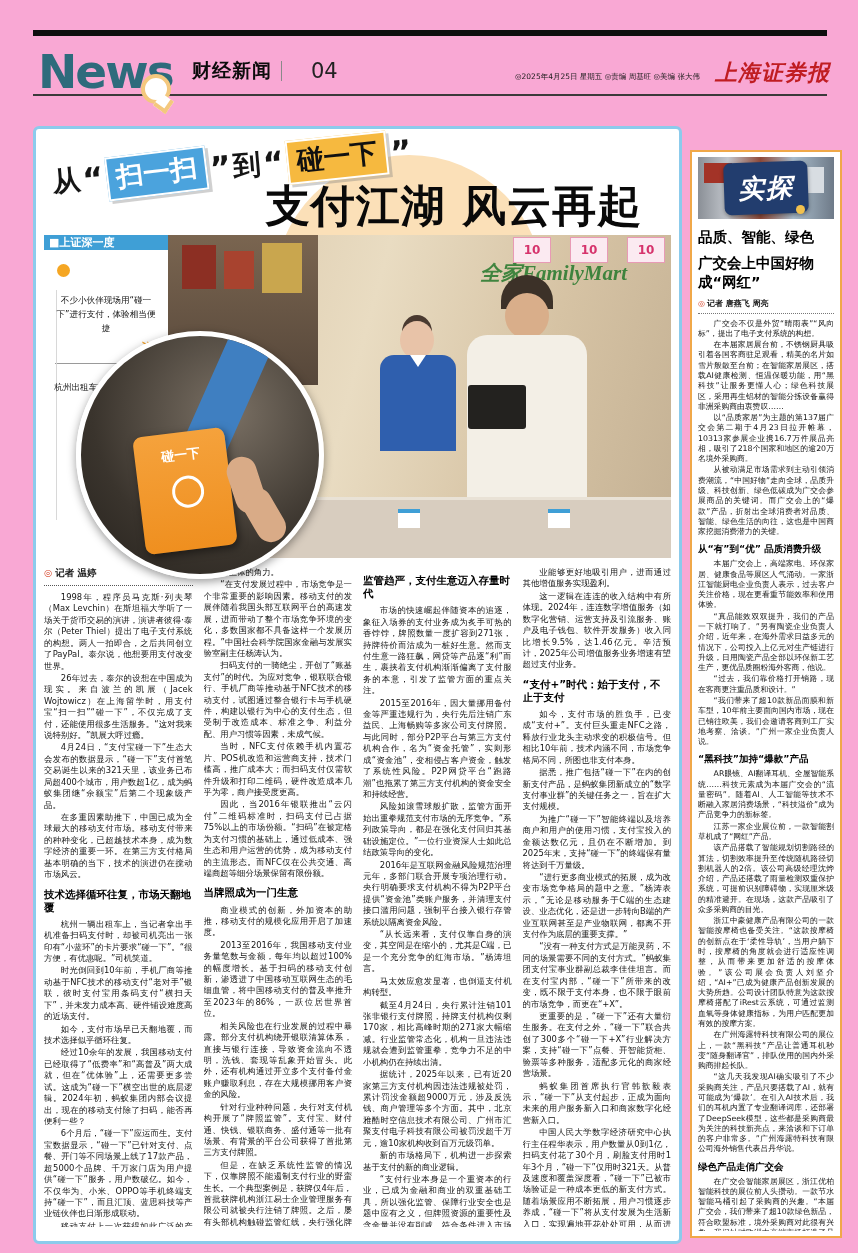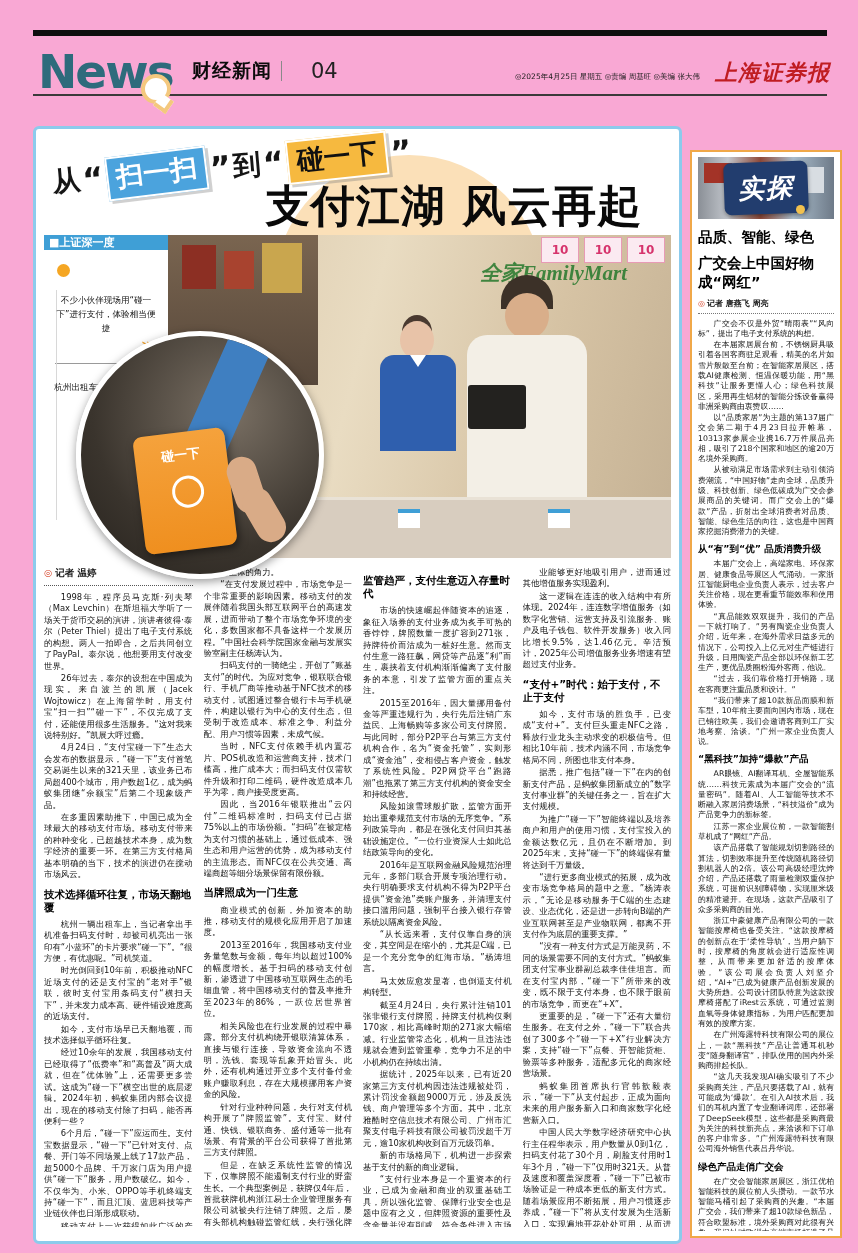--- a/index.html
+++ b/index.html
@@ -37,21 +37,21 @@
   .cap-dot{width:13px;height:13px;border-radius:50%;background:#f5a623;margin:6px 0 2px 4px;}
   .cap-line{width:1px;height:230px;background:#d8d8d8;position:absolute;left:12px;top:40px;}
   .cap1,.cap2{font-size:8.6px;line-height:1.65;color:#101010;text-align:center;margin-top:16px;position:relative;z-index:2;}
   .cap-more{color:#f0a12b;font-size:13px;font-weight:bold;text-align:right;margin:2px 4px 0 0;}
   .cap-div{border-top:1px solid #9a9a9a;margin:10px 2px;}
   .cap-credit{font-size:8.6px;color:#101010;text-align:right;margin-top:3px;}
   .cap-down{color:#f0a12b;font-size:12px;font-weight:bold;text-align:center;letter-spacing:-2px;margin-top:6px;}
 
   .photo-main{position:absolute;left:124px;top:0;width:503px;height:323px;overflow:hidden;background:linear-gradient(105deg,#d9c6a8 0%,#e9dcc2 38%,#d6c3a4 70%,#c4b194 100%);}
   .store-sign{position:absolute;right:44px;top:24px;font-size:21px;color:#2f7d33;font-weight:bold;font-style:italic;font-family:"Liberation Serif",serif;opacity:.9;}
-  .price-row{position:absolute;right:6px;top:2px;display:flex;gap:5px;}
+  .price-row{position:absolute;right:6px;top:2px;display:flex;gap:19px;}
   .price-tag{width:36px;height:24px;background:#fbeaf1;border:1px solid #e89ab5;color:#d6336c;font-size:12px;font-weight:bold;text-align:center;line-height:24px;}
   .shelf{position:absolute;left:0;top:0;width:150px;height:150px;background:linear-gradient(#7a6550,#56473a);}
   .shelf .box1{position:absolute;left:14px;top:10px;width:34px;height:44px;background:#8c2f23;}
   .shelf .box2{position:absolute;left:56px;top:16px;width:30px;height:38px;background:#a8432f;}
   .shelf .box3{position:absolute;left:94px;top:8px;width:40px;height:50px;background:#c9a64e;}
   .cashier-head{position:absolute;left:232px;top:86px;width:34px;height:38px;border-radius:50%;background:#e8c3a8;box-shadow:0 -8px 0 -2px #4a3a30;}
   .cashier-body{position:absolute;left:212px;top:120px;width:76px;height:96px;border-radius:14px 14px 0 0;background:#2f5fae;}
   .cashier-collar{position:absolute;left:242px;top:120px;width:16px;height:12px;background:#fff;clip-path:polygon(0 0,100% 0,50% 100%);}
   .customer-hair{position:absolute;right:118px;top:40px;width:52px;height:34px;border-radius:26px 26px 0 0;background:#3c3128;}
   .customer-head{position:absolute;right:122px;top:58px;width:44px;height:46px;border-radius:50%;background:#d9ae8a;}
@@ -162,21 +162,21 @@
 
     <div class="cols">
       <div class="col">
         <div class="byline"><span class="ring">◎</span><span>记者 温婷</span></div>
       <p class="para">1998年，程序员马克斯·列夫琴（Max Levchin）在斯坦福大学听了一场关于货币交易的演讲，演讲者彼得·泰尔（Peter Thiel）提出了电子支付系统的构想。两人一拍即合，之后共同创立了PayPal。泰尔说，他想要用支付改变世界。</p>
           <p class="para">26年过去，泰尔的设想在中国成为现实。来自波兰的凯展（Jacek Wojtowicz）在上海留学时，用支付宝“扫一扫”“碰一下”，不仅完成了支付，还能使用很多生活服务。“这对我来说特别好。”凯展大呼过瘾。</p>
           <p class="para">4月24日，“支付宝碰一下”生态大会发布的数据显示，“碰一下”支付首笔交易诞生以来的321天里，该业务已布局超400个城市，用户数超1亿，成为蚂蚁集团继“余额宝”后第二个现象级产品。</p>
           <p class="para">在多重因素助推下，中国已成为全球最大的移动支付市场。移动支付带来的种种变化，已超越技术本身，成为数字经济的重要一环。在第三方支付格局基本明确的当下，技术的演进仍在搅动市场风云。</p>
           <h3 class="sub">技术选择循环往复，市场天翻地覆</h3>
           <p class="para">杭州一辆出租车上，当记者拿出手机准备扫码支付时，却被司机亮出一张印有“小蓝环”的卡片要求“碰一下”。“很方便，有优惠呢。”司机笑道。</p>
-          <p class="para">时光倒回到10年前，积极推动NFC近场支付的还是支付宝的“老对手”银联，彼时支付宝用条码支付“横扫天下”，并未发力成本高、硬件铺设难度高的近场支付。</p>
+          <p class="para">时光倒回到10年前，手机厂商等推动基于NFC技术的移动支付“老对手”银联，彼时支付宝用条码支付“横扫天下”，并未发力成本高、硬件铺设难度高的近场支付。</p>
           <p class="para">如今，支付市场早已天翻地覆，而技术选择似乎循环往复。</p>
           <p class="para">经过10余年的发展，我国移动支付已经取得了“低费率”和“高普及”两大成就，但在“优体验”上，还需要更多尝试。这成为“碰一下”横空出世的底层逻辑。2024年初，蚂蚁集团内部会议提出，现在的移动支付除了扫码，能否再便利一些？</p>
           <p class="para">6个月后，“碰一下”应运而生。支付宝数据显示，“碰一下”已针对支付、点餐、开门等不同场景上线了17款产品，超5000个品牌、千万家门店为用户提供“碰一下”服务，用户数破亿。如今，不仅华为、小米、OPPO等手机终端支持“碰一下”，而且汇顶、蓝思科技等产业链伙伴也日渐形成联动。</p>
           <p class="para">移动支付上一次获得如此广泛的产业链联动还是在10多年前。彼时，支付宝团队从超市广为应用的扫码枪和条形码中获得灵感，用成本极低的条码支付刷新了用户的认知和习惯。</p>
         </div>
       <div class="col">
           <p class="para">与主体的角力。</p>
           <p class="para">“在支付发展过程中，市场竞争是一个非常重要的影响因素。移动支付的发展伴随着我国头部互联网平台的高速发展，进而带动了整个市场竞争环境的变化，多数国家都不具备这样一个发展历程。”中国社会科学院国家金融与发展实验室副主任杨涛认为。</p>
           <p class="para">扫码支付的一骑绝尘，开创了“账基支付”的时代。为应对竞争，银联联合银行、手机厂商等推动基于NFC技术的移动支付，试图通过整合银行卡与手机硬件，构建以银行为中心的支付生态，但受制于改造成本、标准之争、利益分配、用户习惯等因素，未成气候。</p>
           <p class="para">当时，NFC支付依赖手机内置芯片、POS机改造和运营商支持，技术门槛高，推广成本大；而扫码支付仅需软件升级和打印二维码，硬件改造成本几乎为零，商户接受度更高。</p>

